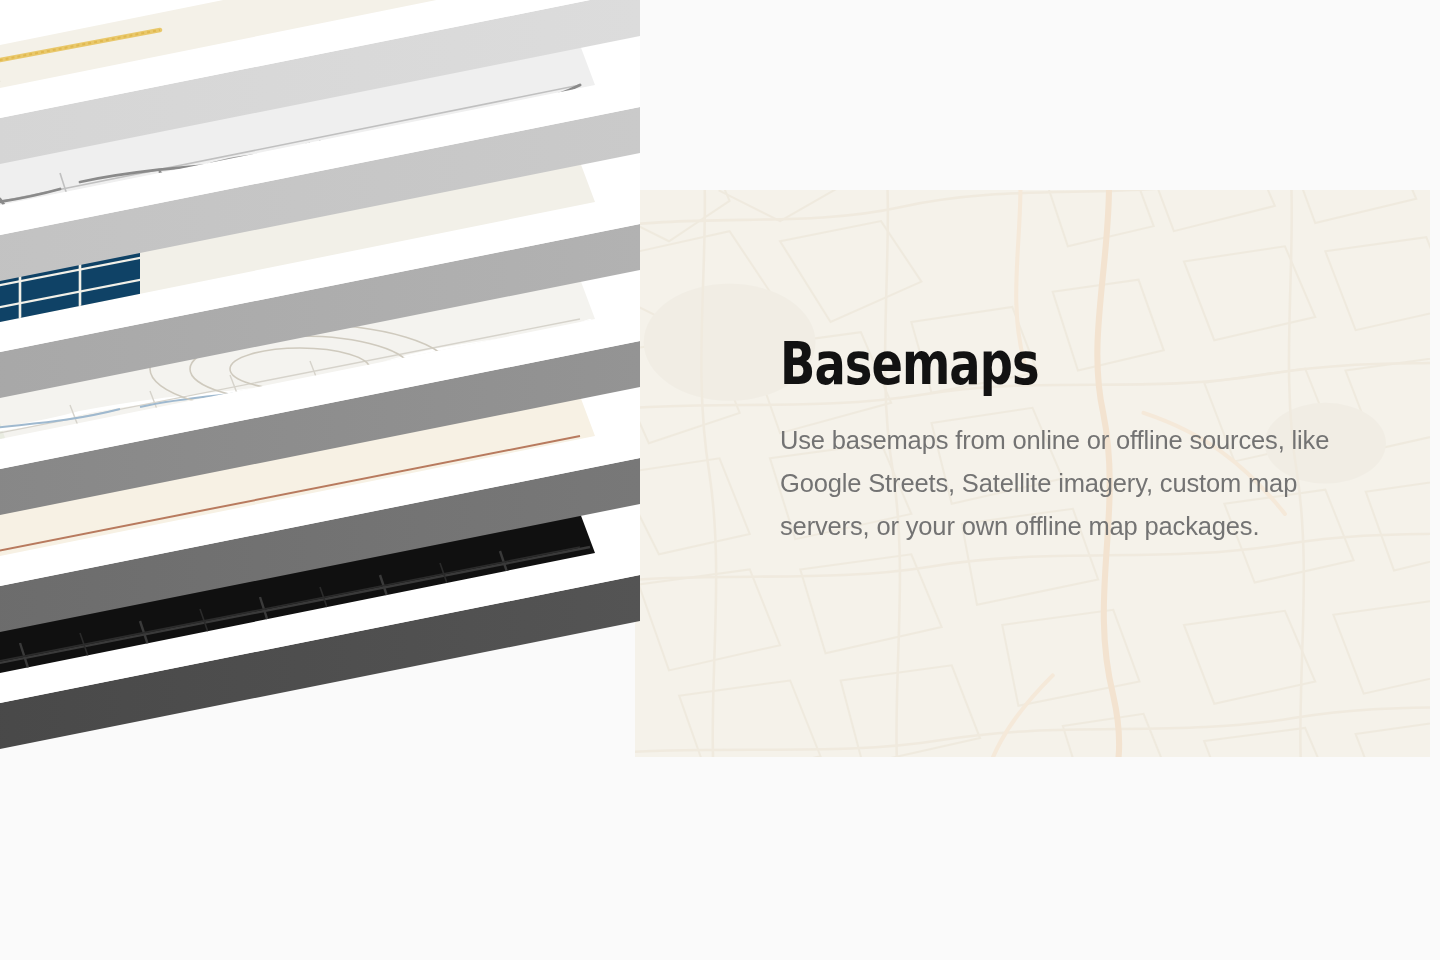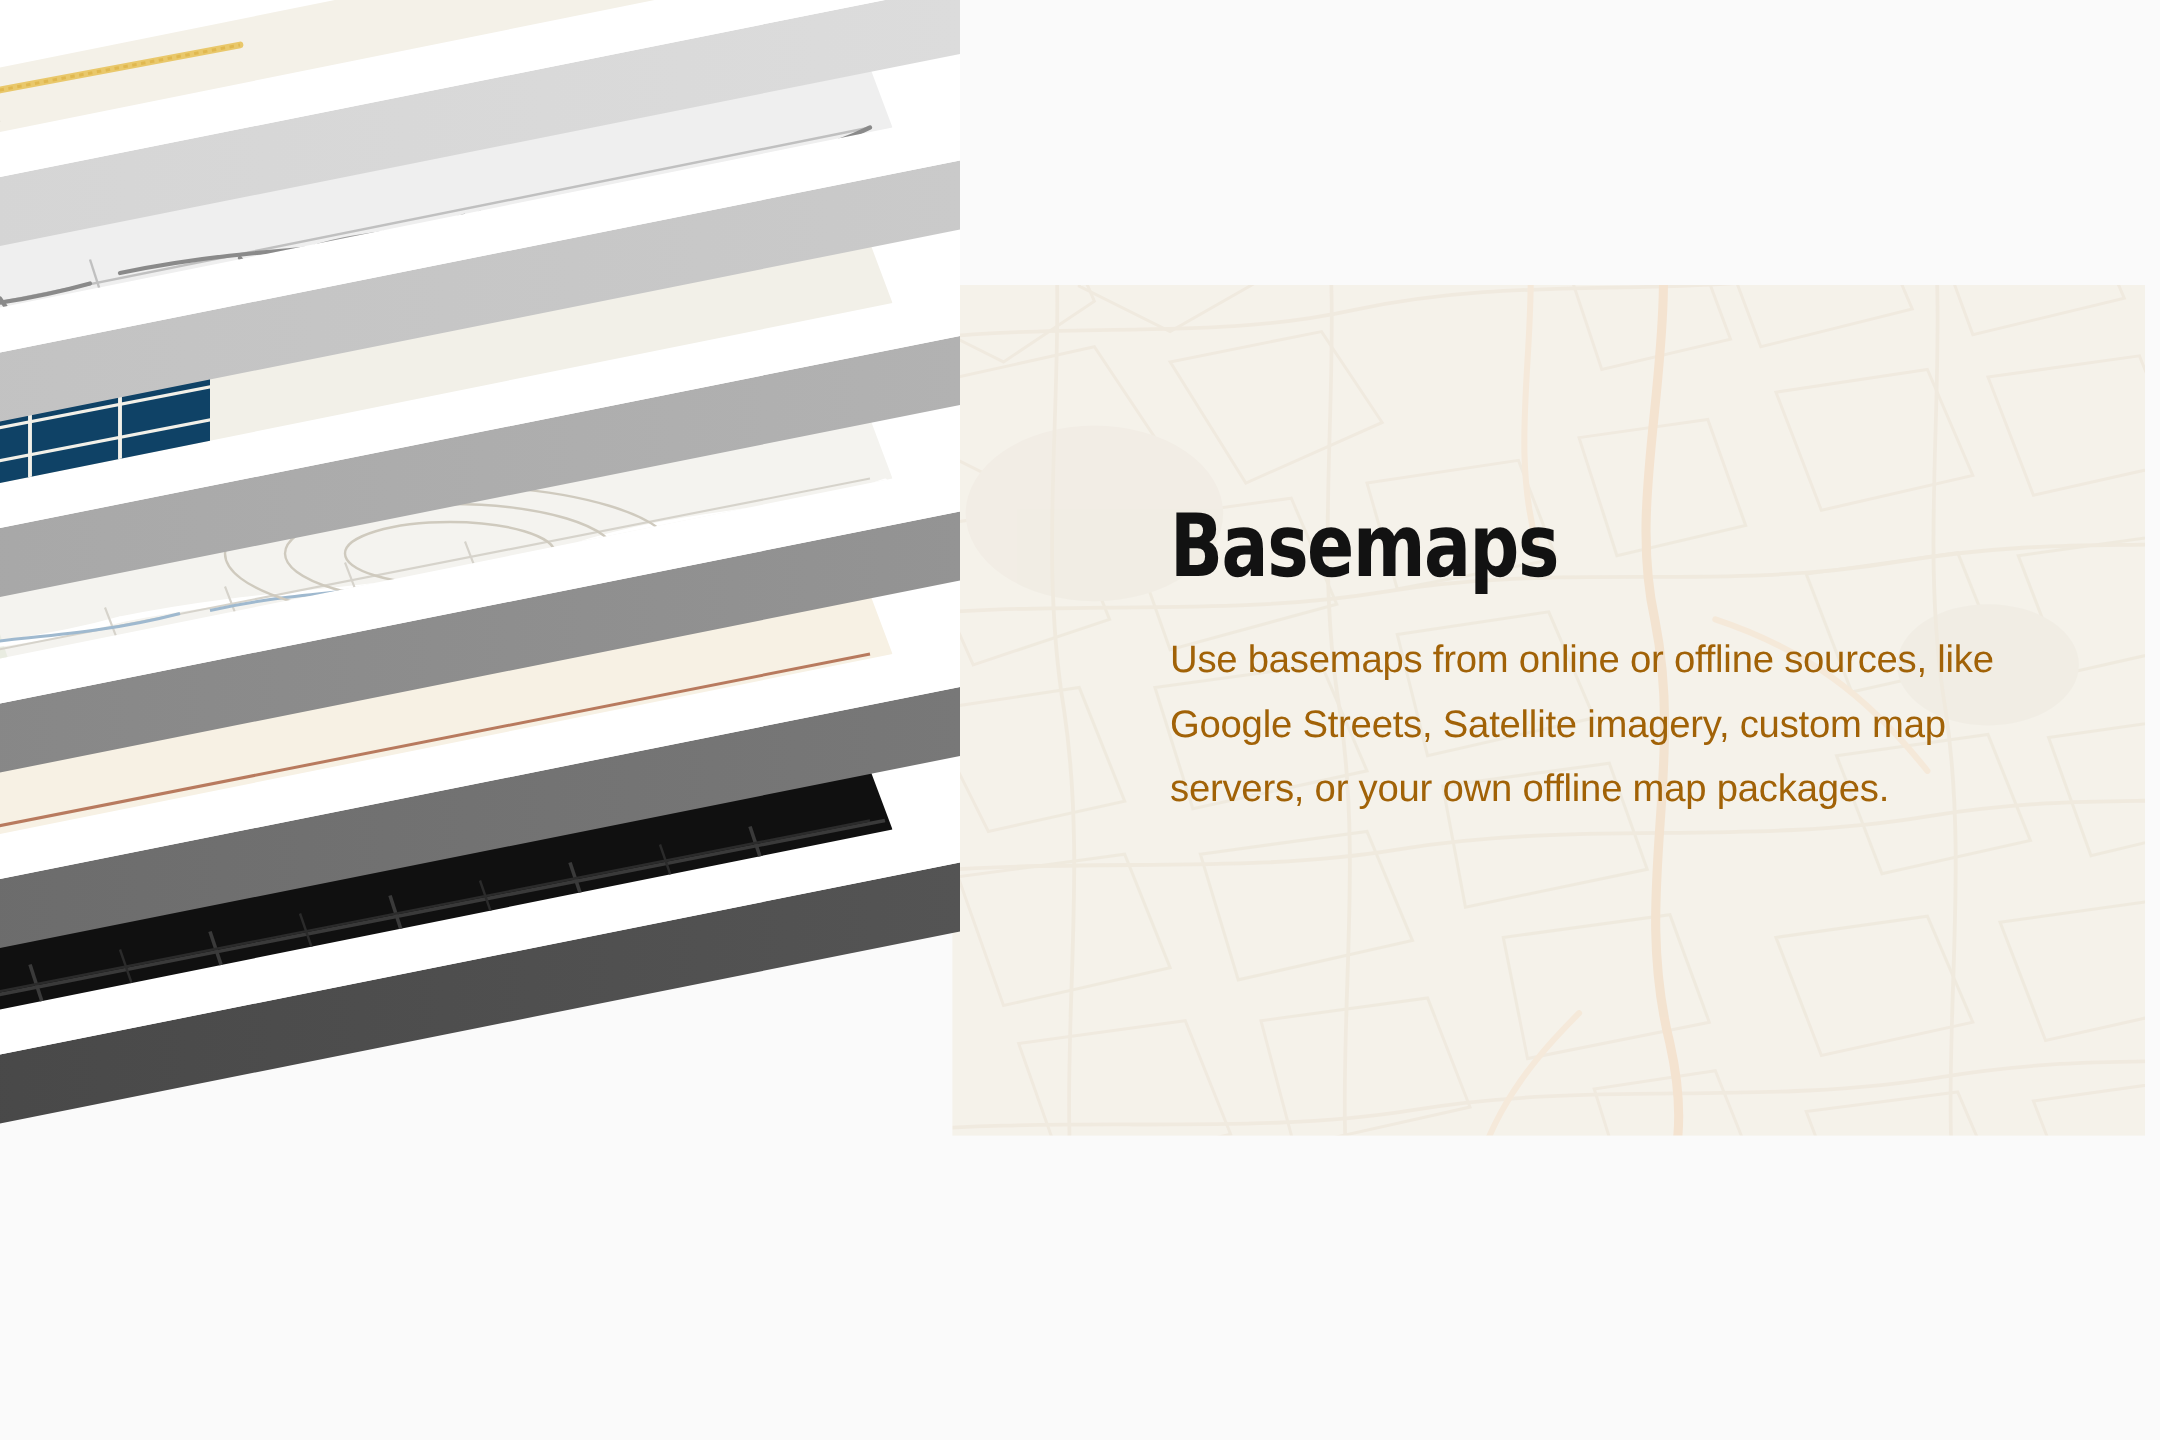--- a/index.html
+++ b/index.html
@@ -39,21 +39,21 @@
     color:#121212;
     transform:scaleX(.80);
     transform-origin:left center;
     white-space:nowrap;
   }
   #page-subtitle{
     margin-top:26px;
     font-family:"Liberation Sans", sans-serif;
     font-size:25.5px;
     line-height:43px;
-    color:#a16207;
+    color:#737373;
     letter-spacing:-0.15px;
     width:610px;
   }
 
   
   #layer-stack{
     position:absolute;
     left:0; top:0;
     width:680px; height:960px;
   }

